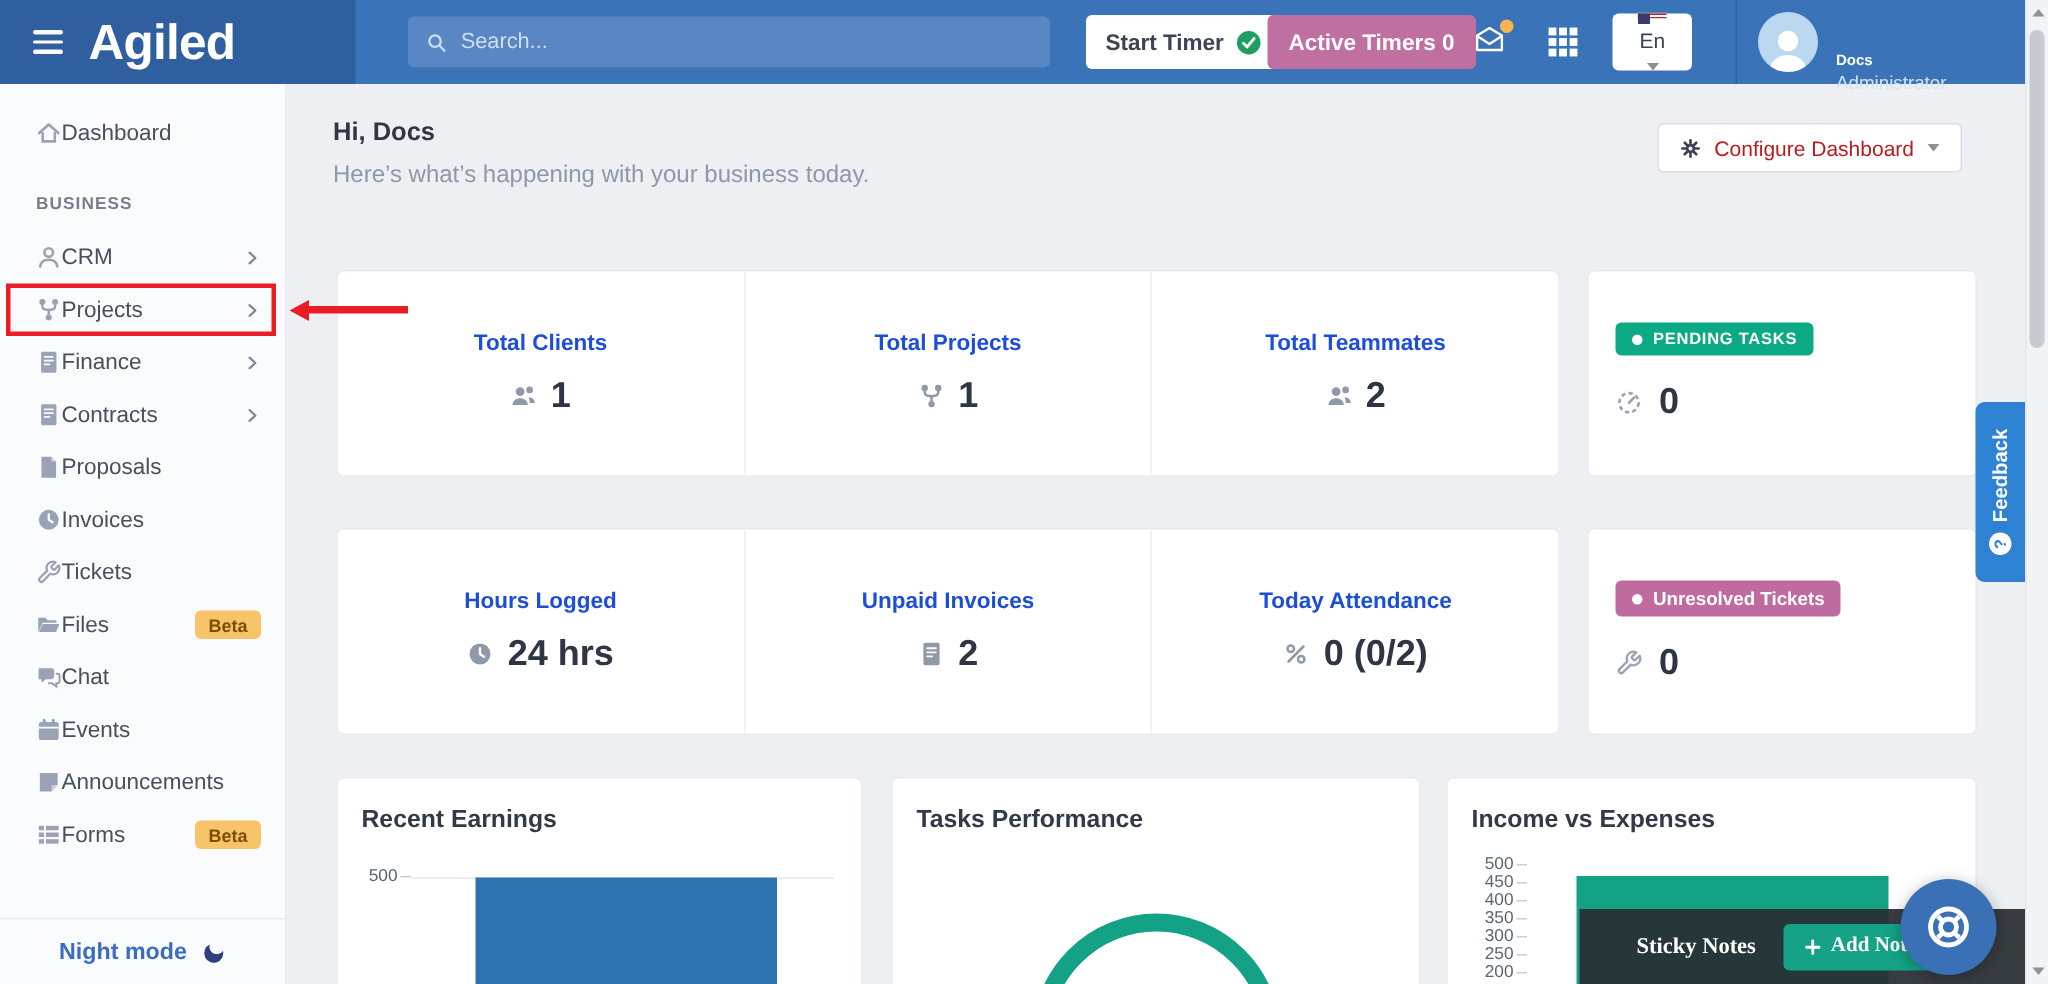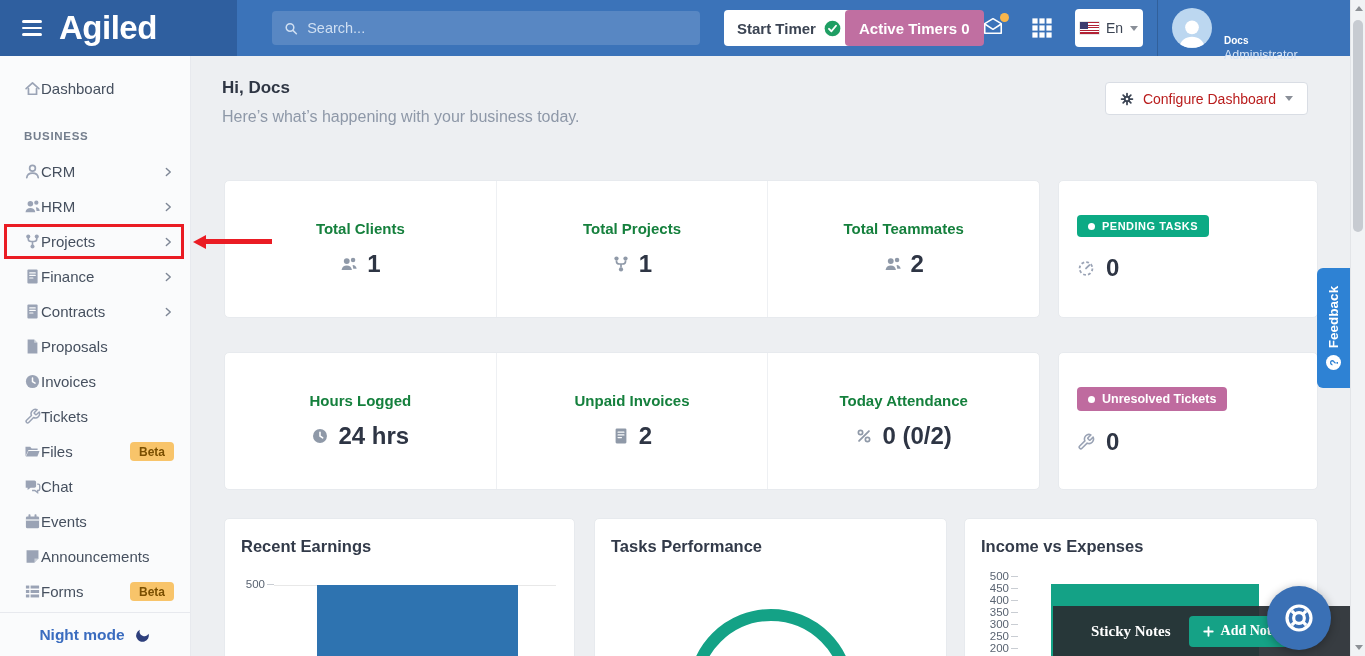--- a/index.html
+++ b/index.html
@@ -14,21 +14,21 @@
   .burger span { height:2.4px; background:#fff; border-radius:2px; }
   .logo { color:#fff; font-size:33px; font-weight:800; letter-spacing:-0.5px; }
   .nav-search { position:absolute; left:272px; top:11px; width:428px; height:34px; background:rgba(255,255,255,0.15); border-radius:4px; display:flex; align-items:center; padding:0 12px; gap:9px; }
   .nav-search input { background:transparent; border:none; outline:none; color:#eaf2fc; font-size:14.5px; width:100%; font-family:inherit; }
   .nav-search input::placeholder { color:#cfdff2; }
   .btn-start { position:absolute; left:724px; top:10px; height:36px; padding:0 13px; background:#fff; border:none; border-radius:4px; display:flex; align-items:center; gap:8px; font-size:15px; font-weight:600; color:#3b4453; cursor:pointer; font-family:inherit; }
   .btn-active { position:absolute; left:845px; top:10px; height:36px; padding:0 14px; background:#c06fa1; border:none; border-radius:4px; display:flex; align-items:center; font-size:15px; font-weight:600; color:#fff; cursor:pointer; font-family:inherit; }
   .nav-mail { position:absolute; left:981px; top:15px; width:28px; height:26px; cursor:pointer; }
   .nav-mail .dot { position:absolute; right:0; top:-2px; width:9px; height:9px; border-radius:50%; background:#f8b64c; }
   .nav-grid { position:absolute; left:1031px; top:17px; width:22px; height:22px; color:#fff; cursor:pointer; }
-  .btn-lang { position:absolute; left:1075px; top:9px; width:68px; height:38px; background:#fff; border:none; border-radius:4px; display:flex; align-items:center; justify-content:center; gap:7px; cursor:pointer; font-family:inherit; }
+  .btn-lang { position:absolute; left:1075px; top:9px; width:53px; height:38px; background:#fff; border:none; border-radius:4px; display:flex; align-items:center; justify-content:center; gap:7px; cursor:pointer; font-family:inherit;flex-direction:column; }
   .flag { width:19px; height:12px; position:relative; background:repeating-linear-gradient(#b22234 0 1.3px,#fff 1.3px 2.6px); box-shadow:0 0 0 0.5px #ccc; }
   .flag:before { content:""; position:absolute; left:0; top:0; width:8px; height:6.5px; background:#3c3b6e; }
   .lang-label { font-size:14px; color:#3b4453; }
   .caret { width:0; height:0; border-left:4.5px solid transparent; border-right:4.5px solid transparent; border-top:5px solid #8a8f98; }
   .nav-divider { position:absolute; left:1157px; top:0; width:1px; height:56px; background:rgba(0,0,0,0.16); }
   .avatar { position:absolute; left:1172px; top:8px; width:40px; height:40px; border-radius:50%; background:#bcd7f0; overflow:hidden; cursor:pointer; }
   .user-info { position:absolute; left:1224px; top:10px; line-height:1.3; cursor:pointer; }
   .user-name { color:#fff; font-size:10px; font-weight:700;margin-top:24px; }
   .user-role { color:#d5e3f6; font-size:12.5px; }
 
@@ -50,21 +50,21 @@
   
   .main { position:absolute; left:191px; top:56px; right:15px; bottom:0; background:#edeff2; }
   .greet-title { position:absolute; left:31px; top:22px; font-size:17px; font-weight:700; color:#2f3644; }
   .greet-sub { position:absolute; left:31px; top:52px; font-size:16px; color:#8e98a8; }
   .config-btn { position:absolute; right:42px; top:26px; height:33px; padding:0 14px; background:#fff; border:1px solid #d9dde4; border-radius:4px; display:flex; align-items:center; gap:9px; font-size:14px; color:#b91c1c; cursor:pointer; font-family:inherit; }
 
   .card { position:absolute; background:#fff; border:1px solid #e7eaee; border-radius:5px; }
   .stats-card { left:33px; width:816px; height:138px; display:flex; }
   .stat-col { flex:1; display:flex; flex-direction:column; align-items:center; justify-content:center; border-right:1px solid #eef0f3; }
   .stat-col:last-child { border-right:none; }
-  .stat-label { font-size:15px; font-weight:700; color:#15803d; margin-bottom:13px; }
+  .stat-label { font-size:15px; font-weight:700; color:#1d4ed8; margin-bottom:13px; }
   .stat-value { display:flex; align-items:center; gap:9px; }
   .stat-value .ic { color:#8f99a8; }
   .stat-num { font-size:24px; font-weight:800; color:#2e3544; }
 
   .task-card { left:867px; width:260px; height:138px; padding:34px 0 0 18px; }
   .task-badge { display:inline-flex; align-items:center; gap:7px; border-radius:4px; padding:5px 11px; color:#fff; }
   .task-badge .dot { width:7px; height:7px; border-radius:50%; background:#fff; }
   .badge-pending { background:#0caa84; font-size:11px; font-weight:800; letter-spacing:0.5px; }
   .badge-tickets { background:#bf6b9f; font-size:12.5px; font-weight:700; }
   .task-value { margin-top:17px; display:flex; align-items:center; gap:11px; }
@@ -294,29 +294,20 @@
     <div class="section-label">BUSINESS</div>
     <div class="s-item">
       <svg class="ic" width="17" height="17">
           <use href="#i-user"></use>
         </svg>
       <span class="s-label">CRM</span>
       <svg class="ic chev" width="12" height="12">
           <use href="#i-chev"></use>
         </svg>
     </div>
-    <div class="s-item">
-      <svg class="ic" width="17" height="17">
-          <use href="#i-users"></use>
-        </svg>
-      <span class="s-label">HRM</span>
-      <svg class="ic chev" width="12" height="12">
-          <use href="#i-chev"></use>
-        </svg>
-    </div>
     <div class="s-item highlighted">
       <svg class="ic" width="17" height="17">
           <use href="#i-branch"></use>
         </svg>
       <span class="s-label">Projects</span>
       <svg class="ic chev" width="12" height="12">
           <use href="#i-chev"></use>
         </svg>
       <span class="annot-arrow">
           <span class="head"></span>

